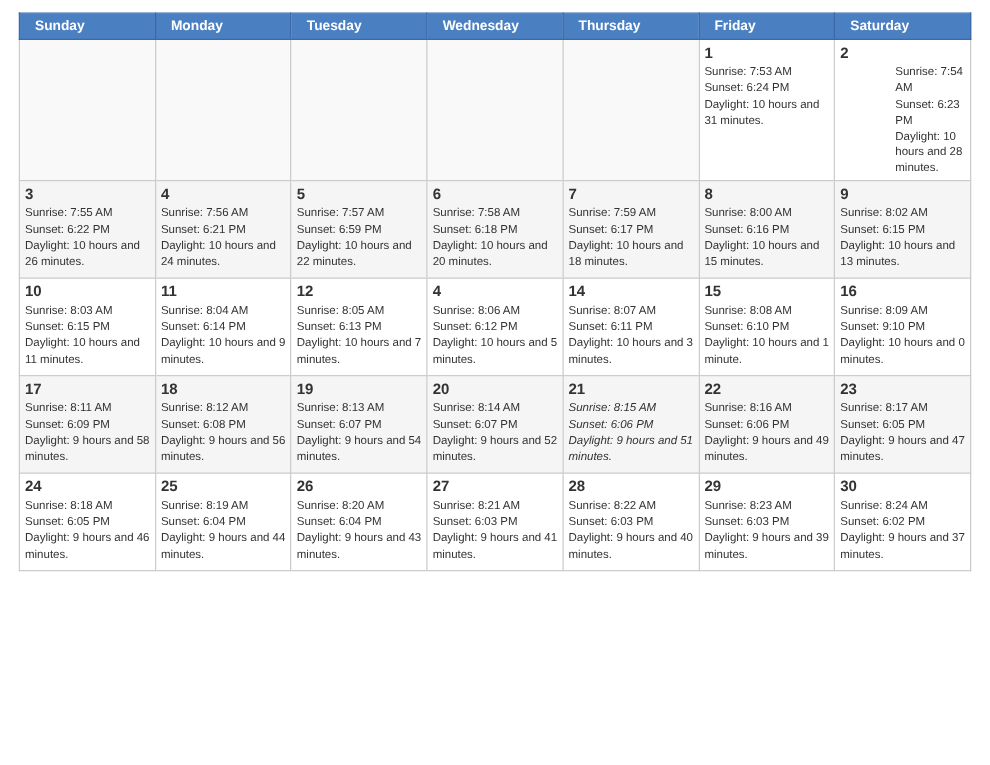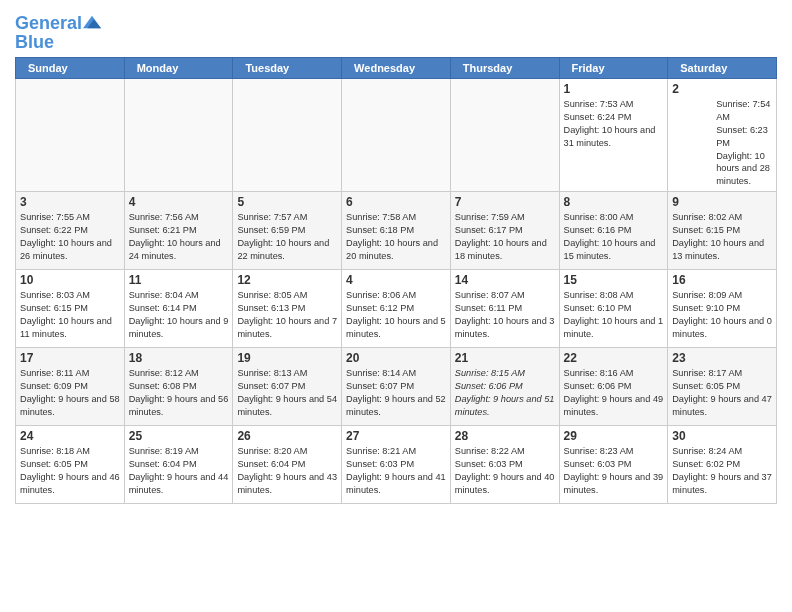--- a/index.html
+++ b/index.html
@@ -89,40 +89,20 @@
       line-height: 1.4;
     }
     td.empty {
       background: #f9f9f9;
     }
   </style>
 </head>
 <body>
 
 <div class="container">
-  <div class="header-row">
-    <div class="logo">
-      <div>
-        <div style="display:flex;align-items:center;">
-          <span class="logo-text">
-            <span>General</span>
-          </span>
-          <svg class="logo-icon" viewBox="0 0 20 14" xmlns="http://www.w3.org/2000/svg">
-            <polygon points="0,14 10,0 20,14" fill="#4a90d9"></polygon>
-            <polygon points="5,14 12,4 20,14" fill="#2a6ab0"></polygon>
-          </svg>
-        </div>
-        <div style="font-size:18px;font-weight:bold;color:#4a90d9;">Blue</div>
-      </div>
-    </div>
-    <div class="title-block">
-      <div class="month-title"></div>
-      <div class="subtitle"></div>
-    </div>
-  </div>
 
   <table>
     <thead>
       <tr>
       <th>Sunday</th>
           <th>Monday</th>
           <th>Tuesday</th>
           <th>Wednesday</th>
           <th>Thursday</th>
           <th>Friday</th>

